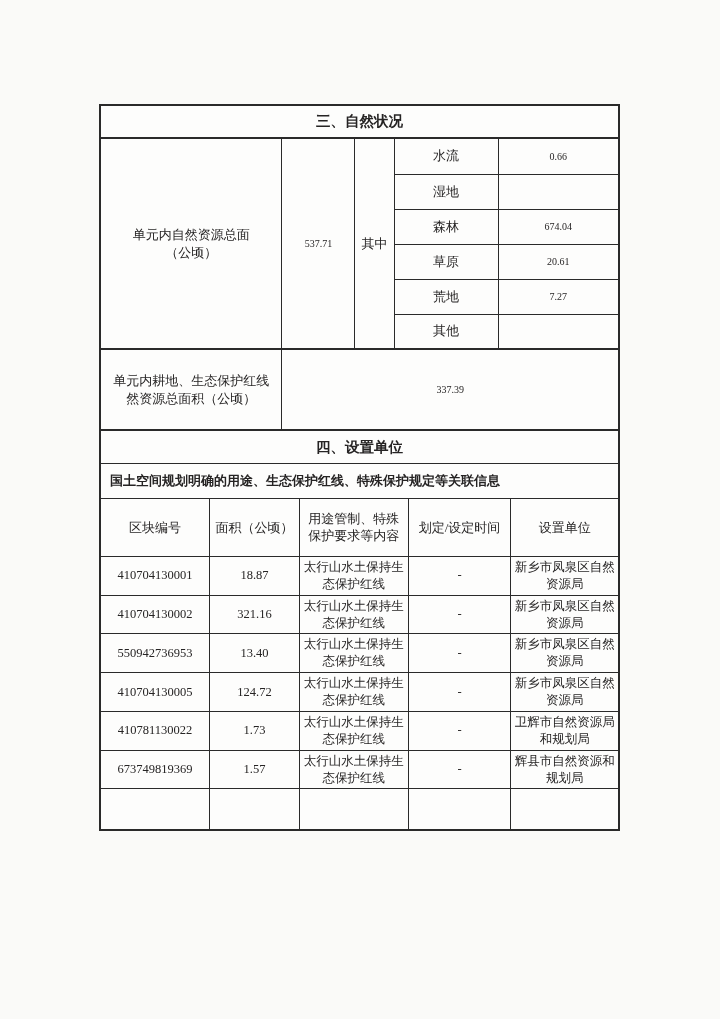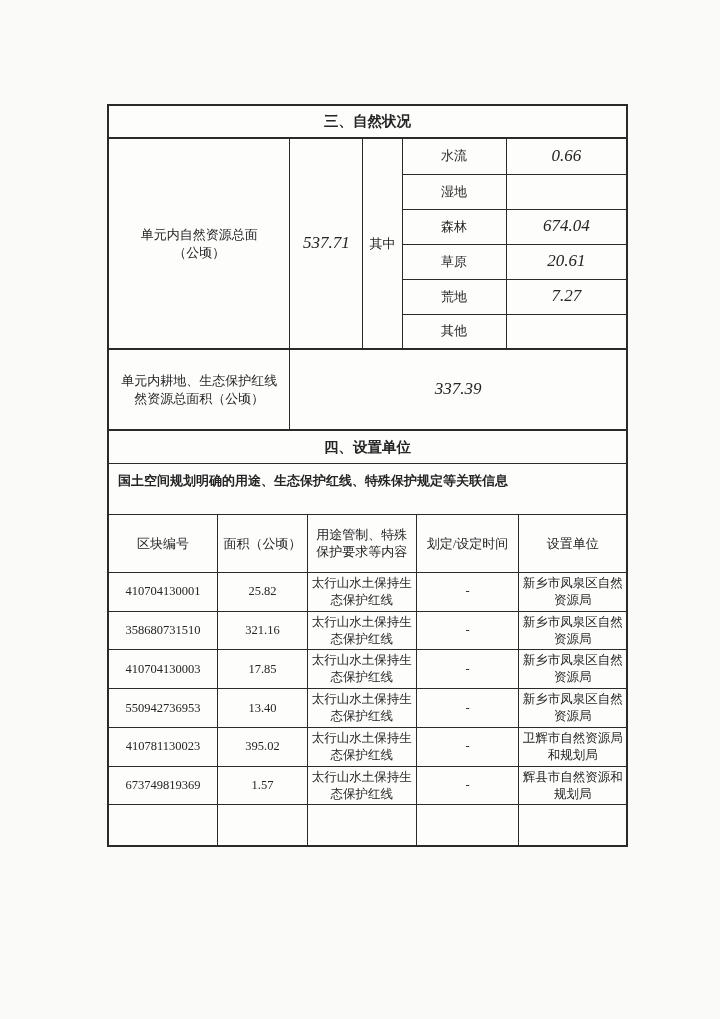--- a/index.html
+++ b/index.html
@@ -11,21 +11,21 @@
   html,body{margin:0;padding:0;}
   body{
     width:720px;height:1019px;
     background:var(--page);
     font-family:"Liberation Serif","DejaVu Serif",serif;
     color:var(--text);
     position:relative;
   }
   .sheet{
     position:absolute;
-    left:107px;top:104px;
+    left:99px;top:104px;
     width:521px;
     border:2px solid var(--line);
     background:var(--cell);
     box-sizing:border-box;
   }
   .sec-title{
     height:31px;line-height:31px;
     text-align:center;
     font-weight:bold;
     font-size:14.5px;
@@ -54,28 +54,28 @@
   td:first-child,th:first-child{border-left:none;}
   td:last-child,th:last-child{border-right:none;}
   tr:first-child td,tr:first-child th{border-top:none;}
   tr:last-child td,tr:last-child th{border-bottom:none;}
   .t3 .sub{height:35px;}
   .t3 .nonnat td{border-top-width:2px;height:75px;}
   .subtitle{
     font-weight:bold;
     font-size:13px;
     text-align:left;
-    padding:9px 9px 24px 9px;
+    padding:9px 9px 8px 9px;
     border-bottom:1px solid var(--line);
     line-height:1.3;
   }
   .t4 .hdr th{height:53px;font-size:13px;}
   .t4 .drow td{height:32px;font-size:12.5px;}
   .t4 .erow td{height:36px;}
-  .num{font-size:17px;font-style:italic;}
+  .num{font-size:10px;}
 </style>
 </head>
 <body>
 
 <div class="sheet">
 
   <div class="sec-title">三、自然状况</div>
 
   <table class="t3">
     <colgroup>
@@ -147,59 +147,59 @@
       <tr class="hdr">
         <th>区块编号</th>
         <th>面积（公顷）</th>
         <th>用途管制、特殊保护要求等内容</th>
         <th>划定/设定时间</th>
         <th>设置单位</th>
       </tr>
 
   <tr class="drow">
     <td>410704130001</td>
-    <td>25.82</td>
-    <td>太行山水土保持生态保护红线</td>
-    <td>-</td>
-    <td>新乡市凤泉区自然资源局</td>
-  </tr>
-
-  <tr class="drow">
-    <td>358680731510</td>
+    <td>18.87</td>
+    <td>太行山水土保持生态保护红线</td>
+    <td>-</td>
+    <td>新乡市凤泉区自然资源局</td>
+  </tr>
+
+  <tr class="drow">
+    <td>410704130002</td>
     <td>321.16</td>
     <td>太行山水土保持生态保护红线</td>
     <td>-</td>
     <td>新乡市凤泉区自然资源局</td>
   </tr>
 
-  <tr class="drow">
-    <td>410704130003</td>
-    <td>17.85</td>
-    <td>太行山水土保持生态保护红线</td>
-    <td>-</td>
-    <td>新乡市凤泉区自然资源局</td>
-  </tr>
 
   <tr class="drow">
     <td>550942736953</td>
     <td>13.40</td>
     <td>太行山水土保持生态保护红线</td>
     <td>-</td>
     <td>新乡市凤泉区自然资源局</td>
   </tr>
 
-
-
-  <tr class="drow">
-    <td>410781130023</td>
-    <td>395.02</td>
+  <tr class="drow">
+    <td>410704130005</td>
+    <td>124.72</td>
+    <td>太行山水土保持生态保护红线</td>
+    <td>-</td>
+    <td>新乡市凤泉区自然资源局</td>
+  </tr>
+
+  <tr class="drow">
+    <td>410781130022</td>
+    <td>1.73</td>
     <td>太行山水土保持生态保护红线</td>
     <td>-</td>
     <td>卫辉市自然资源局和规划局</td>
   </tr>
+
 
   <tr class="drow">
     <td>673749819369</td>
     <td>1.57</td>
     <td>太行山水土保持生态保护红线</td>
     <td>-</td>
     <td>辉县市自然资源和规划局</td>
   </tr>
 
 

